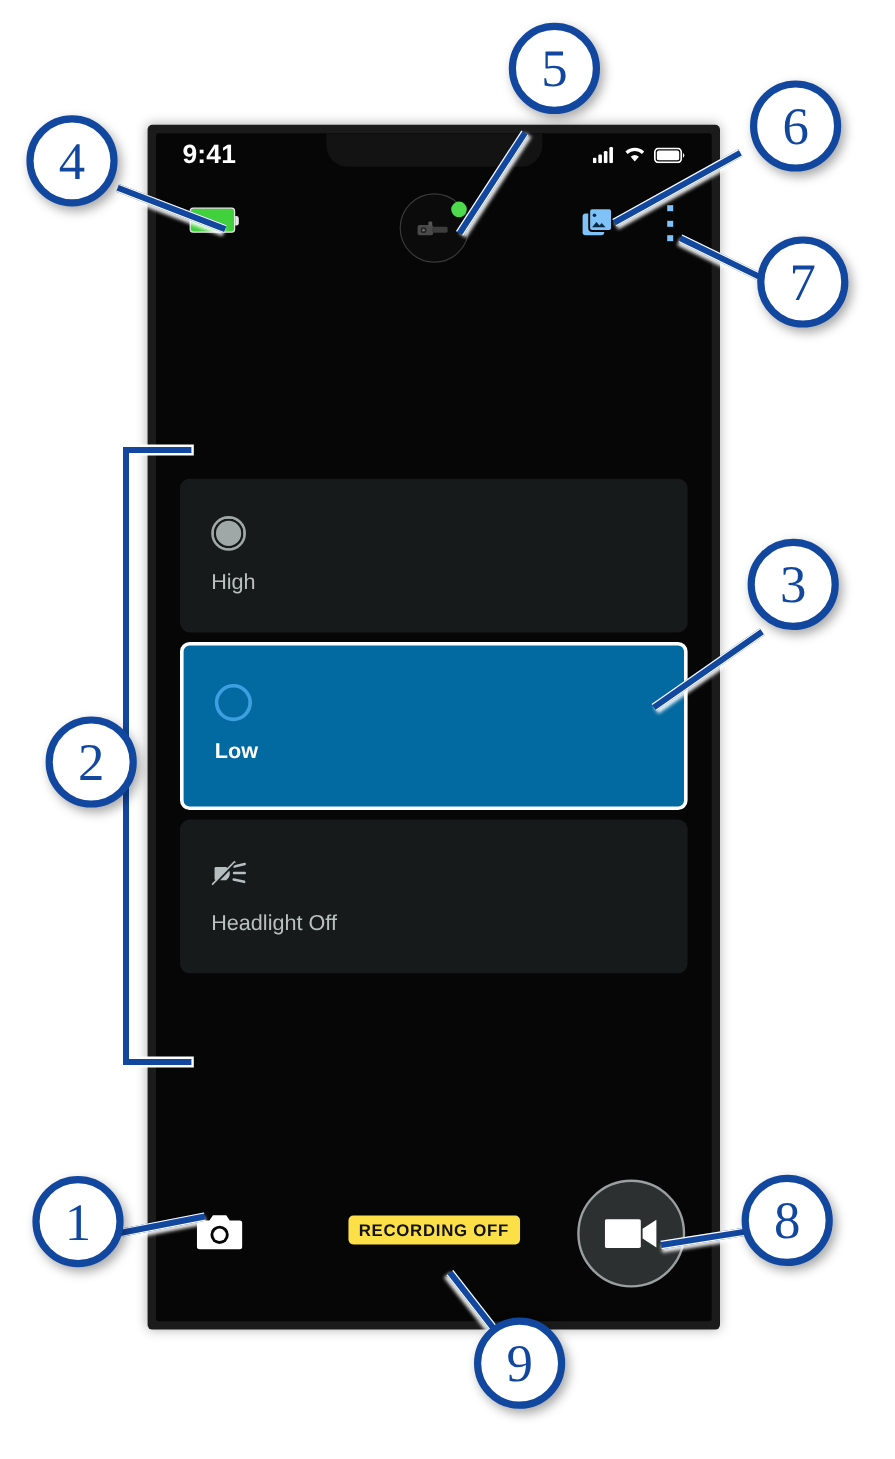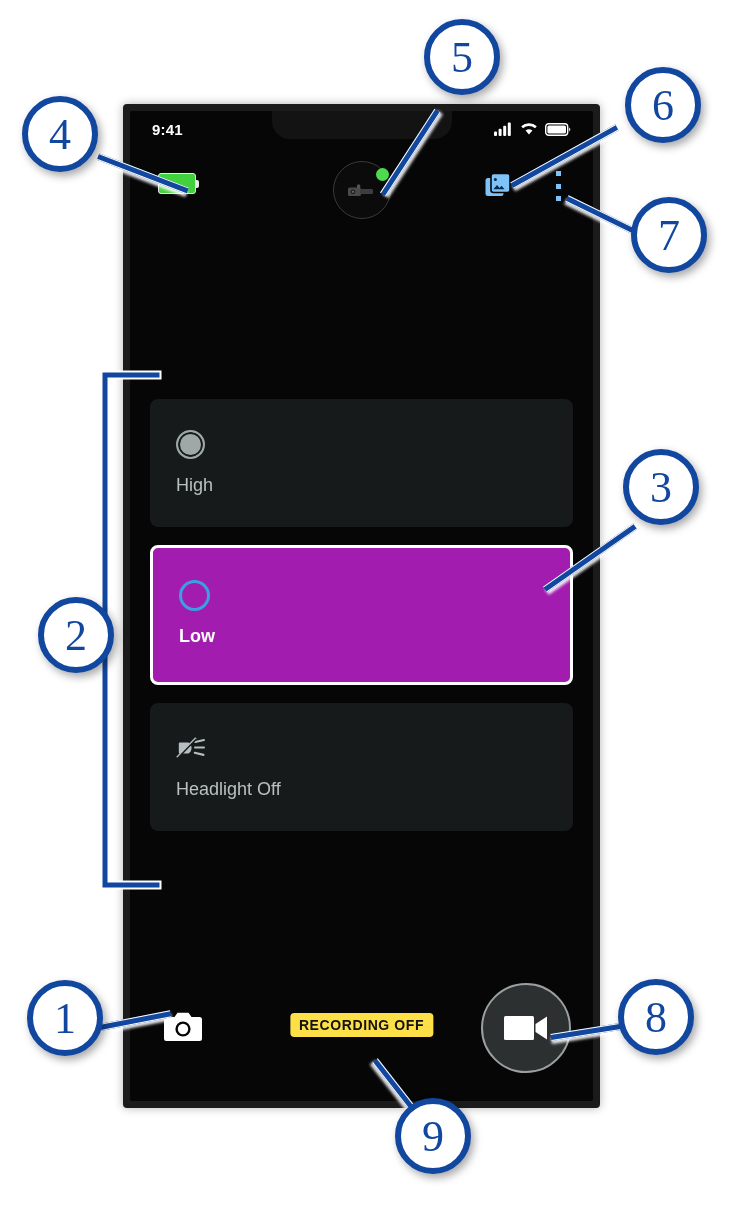--- a/index.html
+++ b/index.html
@@ -57,21 +57,21 @@
     width: 100%;
     height: 36px;
     display: flex;
     align-items: center;
     justify-content: space-between;
     padding: 0 22px;
     box-sizing: border-box;
     color: #ffffff;
   }
   .status-time {
-    font-size: 15px;
+    font-size: 22px;
     font-weight: bold;
     letter-spacing: 0.2px;
   }
   .status-icons {
     display: flex;
     align-items: center;
     gap: 7px;
   }
 
   
@@ -158,28 +158,28 @@
     position: absolute;
     left: 20px;
     right: 20px;
     top: 288px;
   }
   .card {
     position: relative;
     background: #161a1a;
     border-radius: 8px;
     height: 128px;
-    margin-bottom: 18px;
+    margin-bottom: 8px;
     box-sizing: border-box;
     padding: 28px 26px;
     cursor: pointer;
   }
   .card.selected {
     border: 3px solid #ffffff;
-    background: #a21caf;
+    background: #0369a1;
     height: 140px;
     padding: 30px 26px;
   }
   .card-icon {
     height: 34px;
     display: flex;
     align-items: center;
   }
   .radio-high {
     width: 29px;

